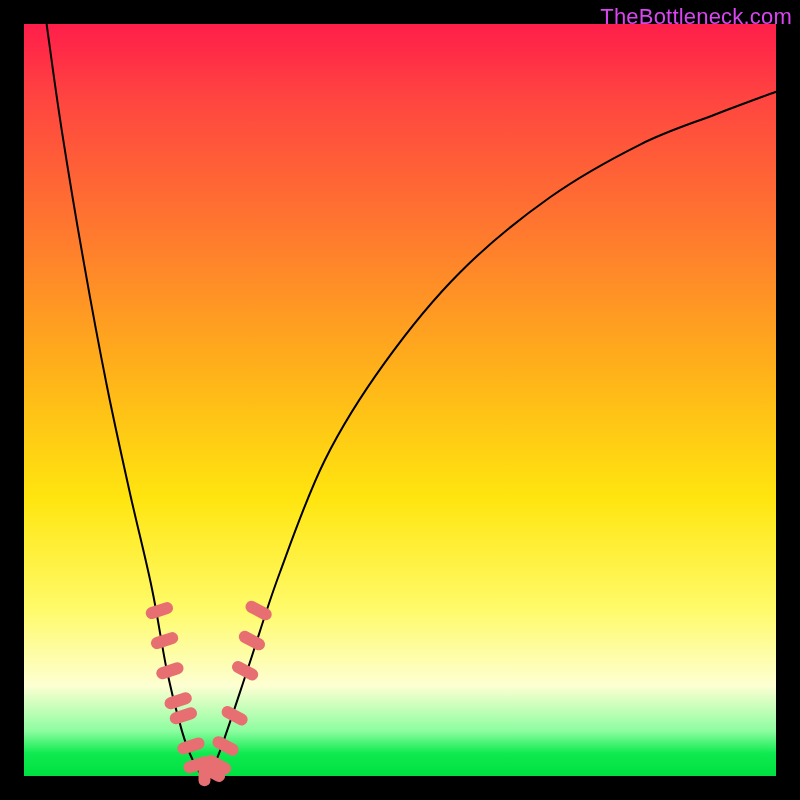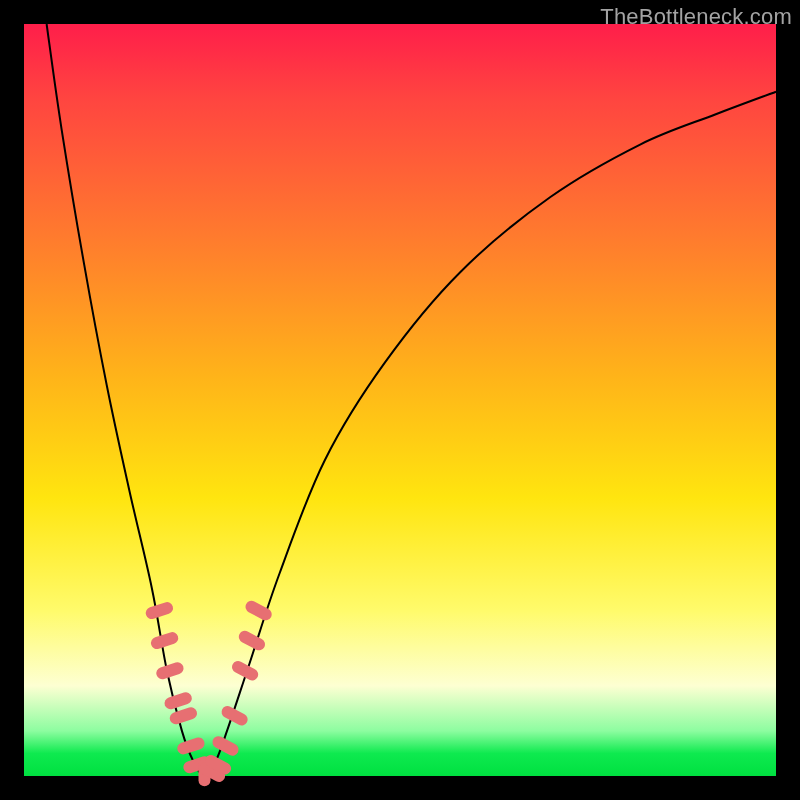--- a/index.html
+++ b/index.html
@@ -37,21 +37,21 @@
       #fdffd2 88%,
       #8dfda0 94%,
       #0eea4f 97%,
       #00e040 100%
     );
   }
   .watermark {
     position: absolute;
     top: 4px;
     right: 8px;
-    color: #a3a3a3;
+    color: #d946ef;
     font-size: 22px;
     letter-spacing: 0.2px;
     user-select: none;
   }
   svg.curve-layer {
     position: absolute;
     left: 24px;
     top: 24px;
     width: 752px;
     height: 752px;

